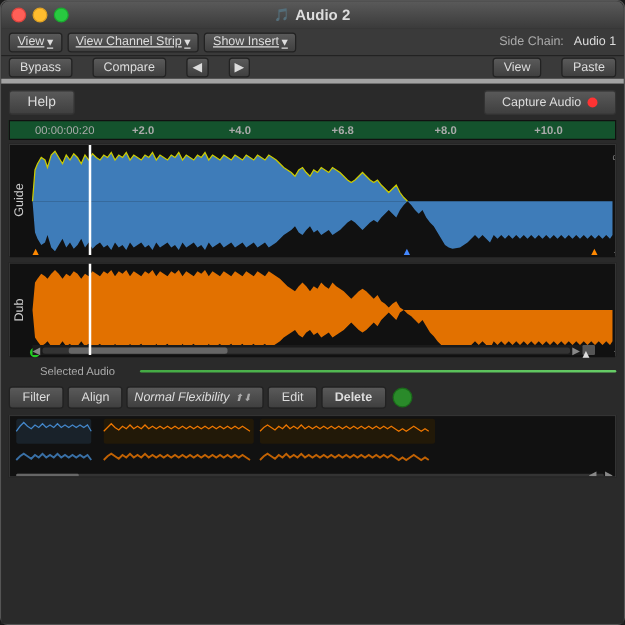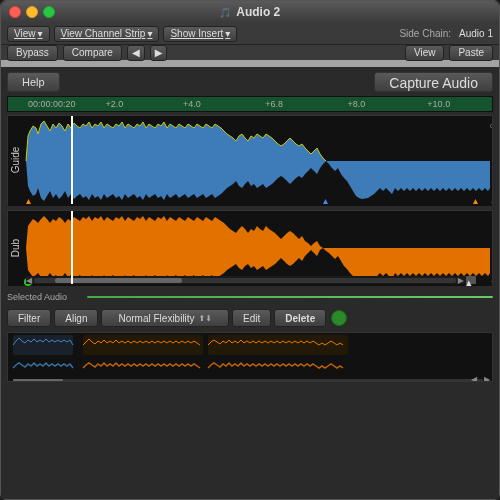--- a/index.html
+++ b/index.html
@@ -89,22 +89,22 @@
     .side-chain-label { color: #aaa; font-size: 10px; margin-right: 4px; }
     .side-chain-value { color: #ddd; font-size: 10px; }
 
     
     .toolbar2 {
       background: #3a3a3a;
       height: 22px;
       display: flex;
       align-items: center;
       padding: 0 6px;
-      gap: 5px;
-      border-bottom: 7px solid #a3a3a3;
+      gap: 16px;
+      border-bottom: 4px solid #a3a3a3;
       flex-shrink: 0;
     }
     .bypass-btn {
       background: linear-gradient(to bottom, #5a5a5a, #3f3f3f);
       border: 1px solid #222;
       border-radius: 3px;
       color: #ddd;
       font-size: 10px;
       padding: 1px 8px;
       cursor: pointer;
@@ -177,28 +177,27 @@
       height: 20px;
       display: flex;
       align-items: center;
     }
     .action-spacer { flex: 1; }
     .capture-btn {
       background: linear-gradient(to bottom, #5a5a5a, #3f3f3f);
       border: 1px solid #333;
       border-radius: 3px;
       color: #ddd;
-      font-size: 14px;
+      font-size: 10px;
       padding: 2px 14px;
       cursor: pointer;
       height: 20px;
       display: flex;
       align-items: center;
       gap: 5px;
-      flex-direction: column;
     }
     .record-dot {
       width: 8px;
       height: 8px;
       border-radius: 50%;
       background: #ff3333;
       flex-shrink: 0;
     }
 
     
@@ -208,20 +207,21 @@
       display: flex;
       align-items: center;
       position: relative;
       border: 1px solid #111;
     }
     .time-marker {
       position: absolute;
       font-size: 9px;
       color: #aaa;
       transform: translateX(-50%);
+      font-weight: bold;
     }
     .time-zero {
       position: absolute;
       left: 20px;
       font-size: 9px;
       color: #aaa;
     }
 
     
     .waveform-container {
@@ -253,20 +253,21 @@
       pointer-events: none;
     }
 
     
     .selected-audio-row {
       height: 14px;
       display: flex;
       align-items: center;
       gap: 20px;
       margin-top: 2px;
+      margin-left: 25px;
     }
     .selected-audio-label {
       font-size: 9px;
       color: #aaa;
       white-space: nowrap;
     }
     .selected-audio-line {
       flex: 1;
       height: 2px;
       background: linear-gradient(to right, #4a4, #6c6);
@@ -291,27 +292,28 @@
       height: 18px;
       display: flex;
       align-items: center;
     }
     .flexibility-select {
       background: linear-gradient(to bottom, #5a5a5a, #3f3f3f);
       border: 1px solid #222;
       border-radius: 3px;
       color: #ddd;
       font-size: 10px;
-      padding: 1px 16px;
+      padding: 1px 5px;
       cursor: pointer;
       height: 18px;
       display: flex;
       align-items: center;
       gap: 4px;
       min-width: 110px;
+      font-style: italic;
     }
     .flex-arrow { font-size: 8px; color: #aaa; }
     .edit-btn {
       background: linear-gradient(to bottom, #5a5a5a, #3f3f3f);
       border: 1px solid #222;
       border-radius: 3px;
       color: #ddd;
       font-size: 10px;
       padding: 1px 10px;
       cursor: pointer;

